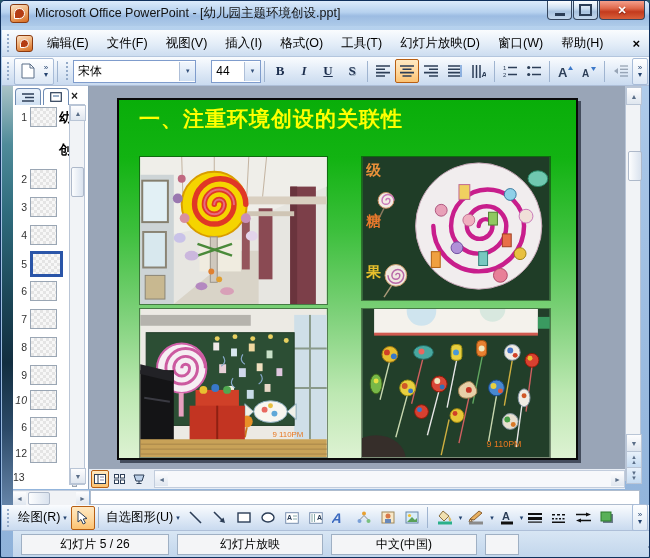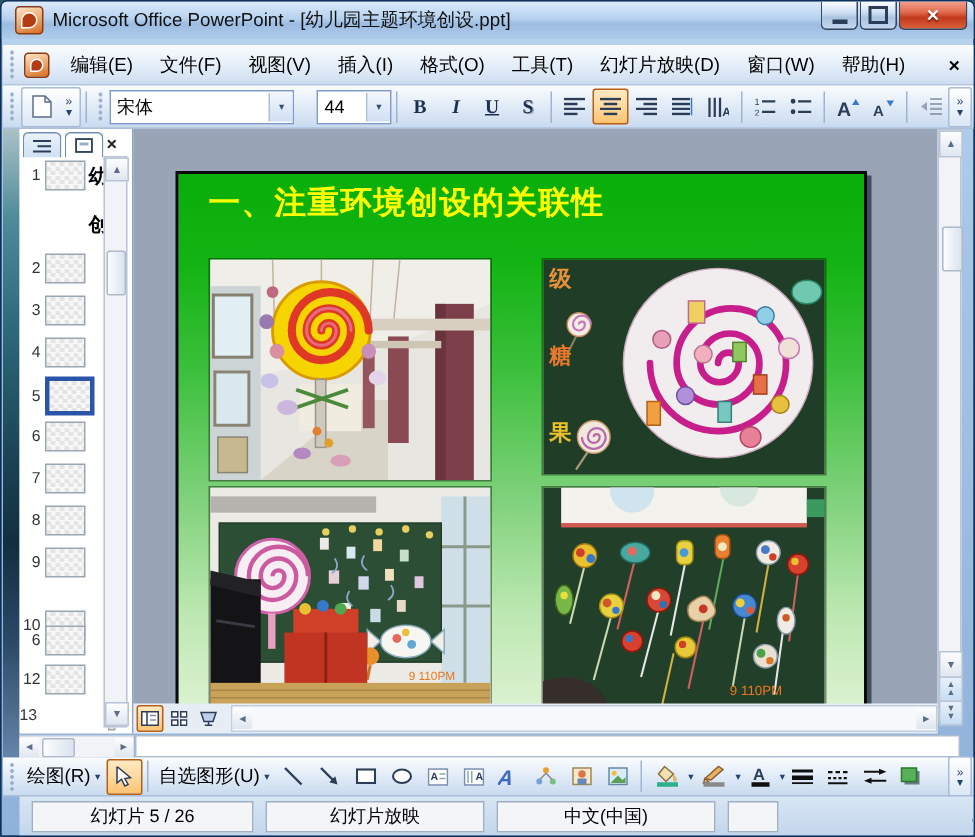--- a/index.html
+++ b/index.html
@@ -43,21 +43,21 @@
   .thumb-num{width:14px;text-align:right;font-size:10.5px;color:#333;margin-right:3px;}
   .thumb-box{width:25px;height:18px;border:1px solid #9aa6b4;background:repeating-conic-gradient(#e4e4e4 0 25%,#f7f7f7 0 50%) 0 0/6px 6px;}
   .thumb-row.sel .thumb-box{width:27px;height:20px;border:3px solid #2a55a8;}
   .outline-char{position:absolute;left:46px;font-size:13px;font-weight:bold;color:#000;}
   .cursor-bar{left:63px;top:161px;width:8px;height:42px;background:#000;}
   .vscroll{position:absolute;background:#f1f3f6;border:1px solid #b9c5d6;}
   .sbtn{position:absolute;left:0;width:100%;display:flex;align-items:center;justify-content:center;background:linear-gradient(180deg,#fdfdfe,#dfe6ef);border:1px solid #b9c5d6;color:#5a6e88;font-size:7px;}
   .sthumb{position:absolute;left:1px;width:11px;background:linear-gradient(90deg,#fcfdfe,#d9e2ee);border:1px solid #aeb9ca;border-radius:2px;}
   
   .workspace{left:88px;top:85px;width:536px;height:383px;background:#99a5b7;}
-  .slide{left:28px;top:12px;width:461px;height:362px;border:2px solid #0a0a0a;background:linear-gradient(180deg,#09ae09 0%,#12b312 16%,#3bbf3b 36%,#7ed17a 60%,#bde8b2 82%,#ddf2d2 100%);box-shadow:3px 3px 0 #434c5c;margin-top:16px;}
+  .slide{left:28px;top:12px;width:461px;height:362px;border:2px solid #0a0a0a;background:linear-gradient(180deg,#09ae09 0%,#12b312 16%,#3bbf3b 36%,#7ed17a 60%,#bde8b2 82%,#ddf2d2 100%);box-shadow:3px 3px 0 #434c5c;}
   .slide-title{left:20px;top:5px;font-size:21px;font-weight:bold;color:#ffff00;letter-spacing:1px;white-space:nowrap;}
   .slide-sub{left:158px;top:37px;font-size:14px;font-weight:bold;color:#ff1400;text-shadow:1px 1px 0 #ffd800,-1px -1px 0 #ffd800,1px -1px 0 #ffd800,-1px 1px 0 #ffd800;white-space:nowrap;}
   .photo{border:1px solid rgba(10,20,10,.45);}
   
   .scrollrow{left:88px;top:468px;width:536px;height:20px;background:#e7edf5;display:flex;align-items:center;}
   .viewbtn{width:16px;height:16px;margin-left:2px;display:flex;align-items:center;justify-content:center;border:1px solid rgba(0,0,0,0);border-radius:2px;}
   .viewbtn.on{background:linear-gradient(180deg,#ffe9c2,#fcc271);border-color:#b85f13;}
   .htrack{height:16px;background:#f6f8fb;border:1px solid #c2cddd;display:flex;align-items:center;justify-content:space-between;}
   .harrow{width:13px;height:14px;display:flex;align-items:center;justify-content:center;font-size:7px;color:#5a6e88;background:linear-gradient(180deg,#fdfdfe,#dfe6ef);}
   .notes{left:89px;top:489px;width:550px;height:15px;background:#fff;border:1px solid #aebcce;}
@@ -290,21 +290,21 @@
           <div class="thumb-box"></div>
         </div>
         <div class="thumb-row" style="top: 251px;">
           <span class="thumb-num">8</span>
           <div class="thumb-box"></div>
         </div>
         <div class="thumb-row" style="top: 279px;">
           <span class="thumb-num">9</span>
           <div class="thumb-box"></div>
         </div>
-        <div class="thumb-row" style="top: 321px;">
+        <div class="thumb-row" style="top: 304px; font-style: italic;">
           <span class="thumb-num">10</span>
           <div class="thumb-box"></div>
         </div>
         <div class="thumb-row" style="top: 331px;">
           <span class="thumb-num">6</span>
           <div class="thumb-box"></div>
         </div>
         <div class="thumb-row" style="top: 357px;">
           <span class="thumb-num">12</span>
           <div class="thumb-box"></div>

